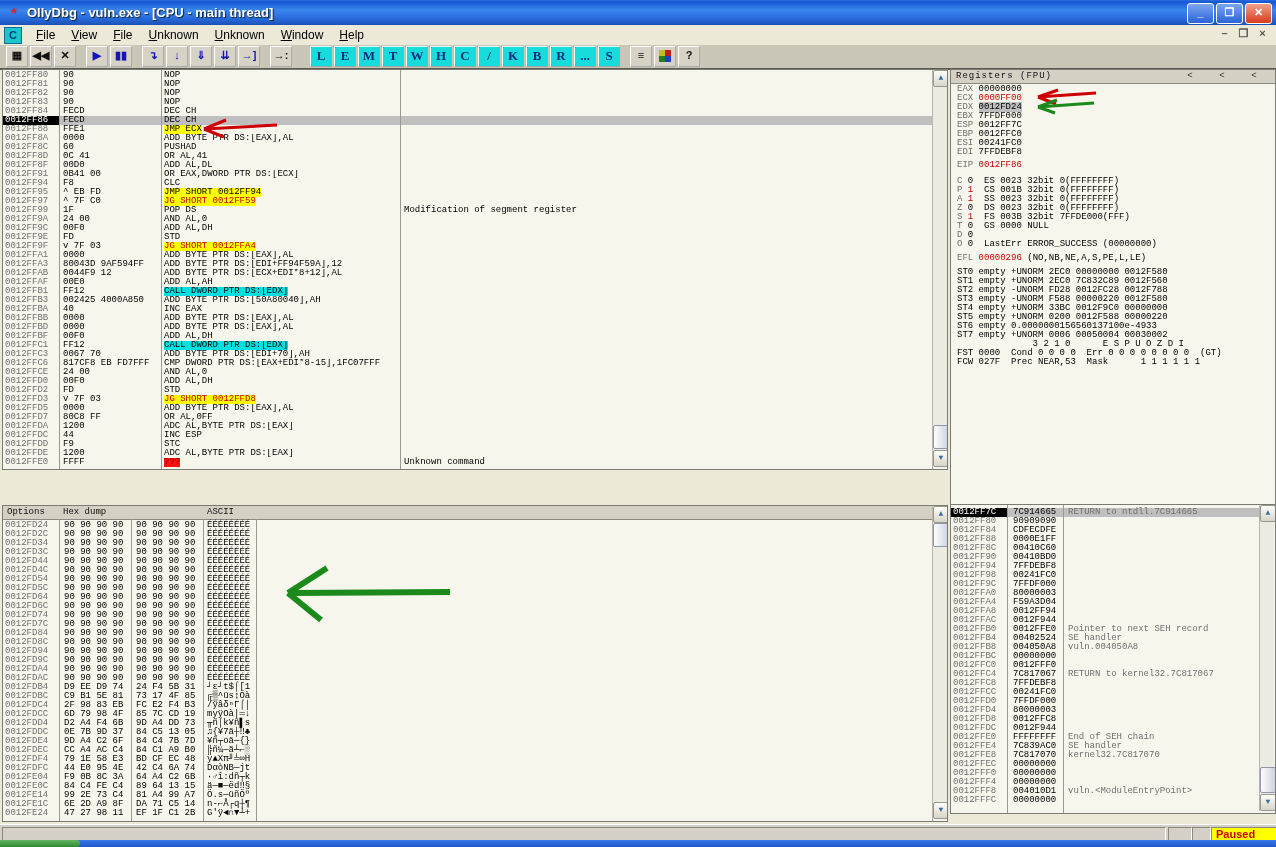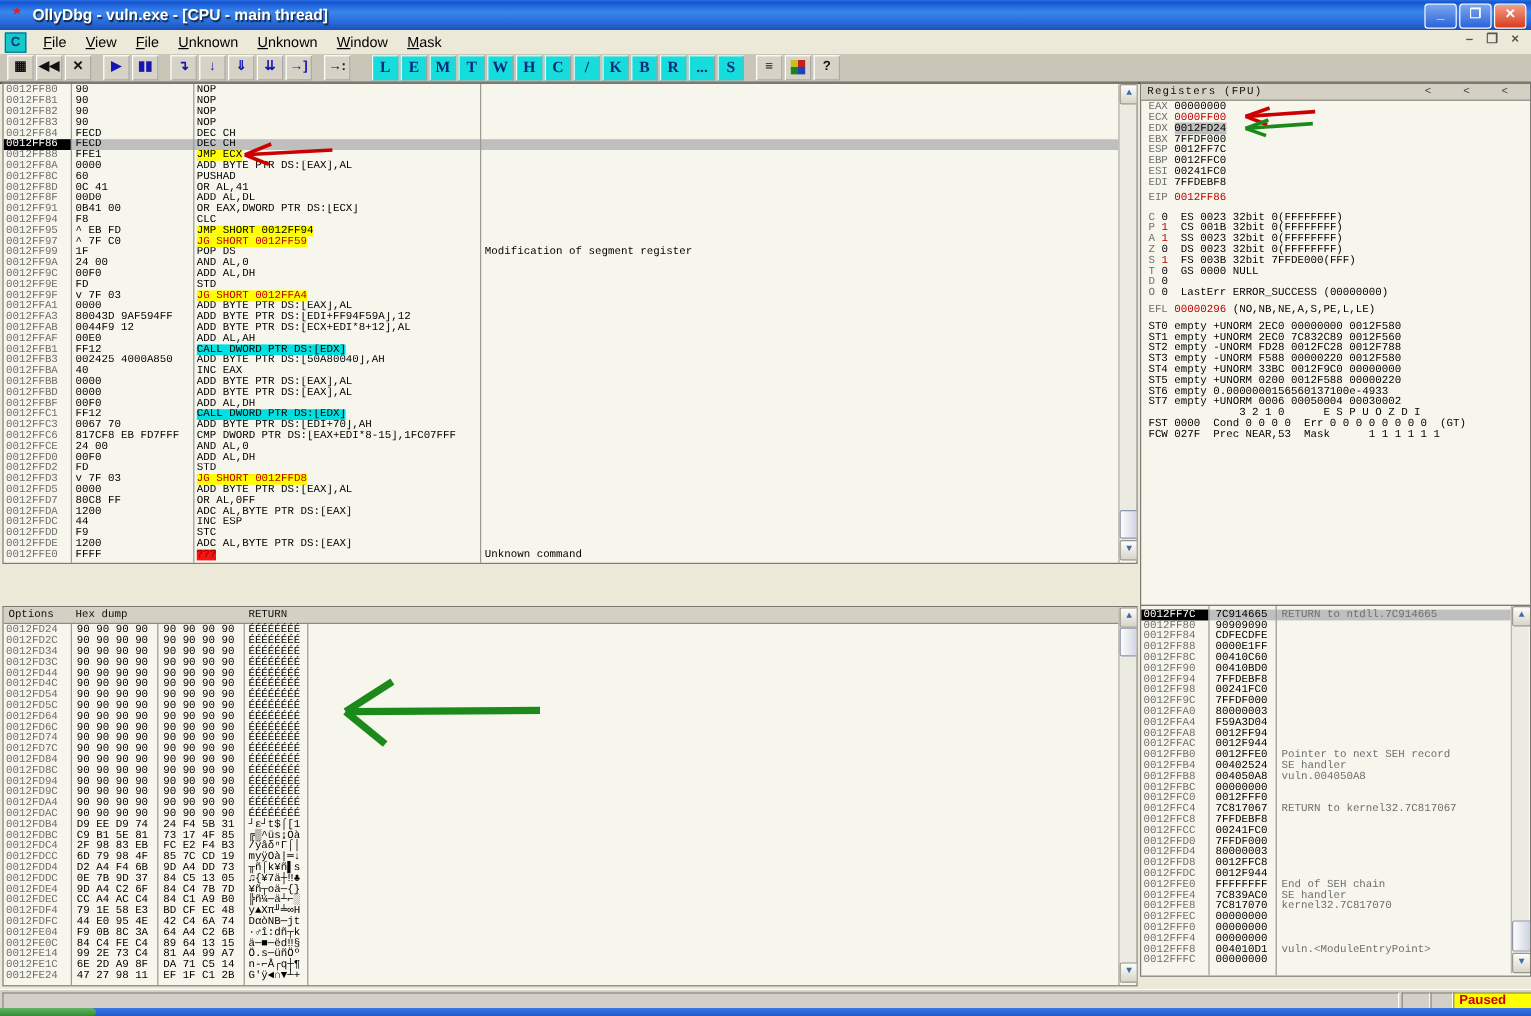--- a/index.html
+++ b/index.html
@@ -94,21 +94,21 @@
 
   <div class="menubar">
     <div class="mdoc-icon">C</div>
     <div id="menu-items" style="display:flex;">
         <div class="menu-item">File</div>
         <div class="menu-item">View</div>
         <div class="menu-item">File</div>
         <div class="menu-item">Unknown</div>
         <div class="menu-item">Unknown</div>
         <div class="menu-item">Window</div>
-        <div class="menu-item">Mask</div>
+        <div class="menu-item">Help</div>
       </div>
     <div class="mdibtns">
       <div class="mdibtn">–</div>
       <div class="mdibtn">❐</div>
       <div class="mdibtn">×</div>
     </div>
   </div>
 
   <div class="toolbar">
     <div style="width:4px"></div>
@@ -164,21 +164,21 @@
       <div class="sbthumb" style="top:355px;height:22px;"></div>
       <div class="sbbtn" style="bottom:0;">▼</div>
     </div>
   </div>
 
 
   <div class="pane mono" id="dump-pane" style="left:2px;top:505px;width:944px;height:315px;">
     <div class="hdrbar" style="font-size:9px;">
       <span style="left:4px;">Options</span>
       <span style="left:60px;">Hex dump</span>
-      <span style="left:204px;">RETURN</span>
+      <span style="left:204px;">ASCII</span>
     </div>
     <div id="dump-rows" style="position:absolute;left:0;top:15px;width:929px;"><div class="row"><span class="addr">0012FD24</span><span style="position: absolute; left: 61px; top: 0px; color: rgb(0, 0, 0);">90 90 90 90</span><span style="position: absolute; left: 133px; top: 0px; color: rgb(0, 0, 0);">90 90 90 90</span><span style="position: absolute; left: 204px; top: 0px; color: rgb(0, 0, 0);">ÉÉÉÉÉÉÉÉ</span></div><div class="row"><span class="addr">0012FD2C</span><span style="position: absolute; left: 61px; top: 0px; color: rgb(0, 0, 0);">90 90 90 90</span><span style="position: absolute; left: 133px; top: 0px; color: rgb(0, 0, 0);">90 90 90 90</span><span style="position: absolute; left: 204px; top: 0px; color: rgb(0, 0, 0);">ÉÉÉÉÉÉÉÉ</span></div><div class="row"><span class="addr">0012FD34</span><span style="position: absolute; left: 61px; top: 0px; color: rgb(0, 0, 0);">90 90 90 90</span><span style="position: absolute; left: 133px; top: 0px; color: rgb(0, 0, 0);">90 90 90 90</span><span style="position: absolute; left: 204px; top: 0px; color: rgb(0, 0, 0);">ÉÉÉÉÉÉÉÉ</span></div><div class="row"><span class="addr">0012FD3C</span><span style="position: absolute; left: 61px; top: 0px; color: rgb(0, 0, 0);">90 90 90 90</span><span style="position: absolute; left: 133px; top: 0px; color: rgb(0, 0, 0);">90 90 90 90</span><span style="position: absolute; left: 204px; top: 0px; color: rgb(0, 0, 0);">ÉÉÉÉÉÉÉÉ</span></div><div class="row"><span class="addr">0012FD44</span><span style="position: absolute; left: 61px; top: 0px; color: rgb(0, 0, 0);">90 90 90 90</span><span style="position: absolute; left: 133px; top: 0px; color: rgb(0, 0, 0);">90 90 90 90</span><span style="position: absolute; left: 204px; top: 0px; color: rgb(0, 0, 0);">ÉÉÉÉÉÉÉÉ</span></div><div class="row"><span class="addr">0012FD4C</span><span style="position: absolute; left: 61px; top: 0px; color: rgb(0, 0, 0);">90 90 90 90</span><span style="position: absolute; left: 133px; top: 0px; color: rgb(0, 0, 0);">90 90 90 90</span><span style="position: absolute; left: 204px; top: 0px; color: rgb(0, 0, 0);">ÉÉÉÉÉÉÉÉ</span></div><div class="row"><span class="addr">0012FD54</span><span style="position: absolute; left: 61px; top: 0px; color: rgb(0, 0, 0);">90 90 90 90</span><span style="position: absolute; left: 133px; top: 0px; color: rgb(0, 0, 0);">90 90 90 90</span><span style="position: absolute; left: 204px; top: 0px; color: rgb(0, 0, 0);">ÉÉÉÉÉÉÉÉ</span></div><div class="row"><span class="addr">0012FD5C</span><span style="position: absolute; left: 61px; top: 0px; color: rgb(0, 0, 0);">90 90 90 90</span><span style="position: absolute; left: 133px; top: 0px; color: rgb(0, 0, 0);">90 90 90 90</span><span style="position: absolute; left: 204px; top: 0px; color: rgb(0, 0, 0);">ÉÉÉÉÉÉÉÉ</span></div><div class="row"><span class="addr">0012FD64</span><span style="position: absolute; left: 61px; top: 0px; color: rgb(0, 0, 0);">90 90 90 90</span><span style="position: absolute; left: 133px; top: 0px; color: rgb(0, 0, 0);">90 90 90 90</span><span style="position: absolute; left: 204px; top: 0px; color: rgb(0, 0, 0);">ÉÉÉÉÉÉÉÉ</span></div><div class="row"><span class="addr">0012FD6C</span><span style="position: absolute; left: 61px; top: 0px; color: rgb(0, 0, 0);">90 90 90 90</span><span style="position: absolute; left: 133px; top: 0px; color: rgb(0, 0, 0);">90 90 90 90</span><span style="position: absolute; left: 204px; top: 0px; color: rgb(0, 0, 0);">ÉÉÉÉÉÉÉÉ</span></div><div class="row"><span class="addr">0012FD74</span><span style="position: absolute; left: 61px; top: 0px; color: rgb(0, 0, 0);">90 90 90 90</span><span style="position: absolute; left: 133px; top: 0px; color: rgb(0, 0, 0);">90 90 90 90</span><span style="position: absolute; left: 204px; top: 0px; color: rgb(0, 0, 0);">ÉÉÉÉÉÉÉÉ</span></div><div class="row"><span class="addr">0012FD7C</span><span style="position: absolute; left: 61px; top: 0px; color: rgb(0, 0, 0);">90 90 90 90</span><span style="position: absolute; left: 133px; top: 0px; color: rgb(0, 0, 0);">90 90 90 90</span><span style="position: absolute; left: 204px; top: 0px; color: rgb(0, 0, 0);">ÉÉÉÉÉÉÉÉ</span></div><div class="row"><span class="addr">0012FD84</span><span style="position: absolute; left: 61px; top: 0px; color: rgb(0, 0, 0);">90 90 90 90</span><span style="position: absolute; left: 133px; top: 0px; color: rgb(0, 0, 0);">90 90 90 90</span><span style="position: absolute; left: 204px; top: 0px; color: rgb(0, 0, 0);">ÉÉÉÉÉÉÉÉ</span></div><div class="row"><span class="addr">0012FD8C</span><span style="position: absolute; left: 61px; top: 0px; color: rgb(0, 0, 0);">90 90 90 90</span><span style="position: absolute; left: 133px; top: 0px; color: rgb(0, 0, 0);">90 90 90 90</span><span style="position: absolute; left: 204px; top: 0px; color: rgb(0, 0, 0);">ÉÉÉÉÉÉÉÉ</span></div><div class="row"><span class="addr">0012FD94</span><span style="position: absolute; left: 61px; top: 0px; color: rgb(0, 0, 0);">90 90 90 90</span><span style="position: absolute; left: 133px; top: 0px; color: rgb(0, 0, 0);">90 90 90 90</span><span style="position: absolute; left: 204px; top: 0px; color: rgb(0, 0, 0);">ÉÉÉÉÉÉÉÉ</span></div><div class="row"><span class="addr">0012FD9C</span><span style="position: absolute; left: 61px; top: 0px; color: rgb(0, 0, 0);">90 90 90 90</span><span style="position: absolute; left: 133px; top: 0px; color: rgb(0, 0, 0);">90 90 90 90</span><span style="position: absolute; left: 204px; top: 0px; color: rgb(0, 0, 0);">ÉÉÉÉÉÉÉÉ</span></div><div class="row"><span class="addr">0012FDA4</span><span style="position: absolute; left: 61px; top: 0px; color: rgb(0, 0, 0);">90 90 90 90</span><span style="position: absolute; left: 133px; top: 0px; color: rgb(0, 0, 0);">90 90 90 90</span><span style="position: absolute; left: 204px; top: 0px; color: rgb(0, 0, 0);">ÉÉÉÉÉÉÉÉ</span></div><div class="row"><span class="addr">0012FDAC</span><span style="position: absolute; left: 61px; top: 0px; color: rgb(0, 0, 0);">90 90 90 90</span><span style="position: absolute; left: 133px; top: 0px; color: rgb(0, 0, 0);">90 90 90 90</span><span style="position: absolute; left: 204px; top: 0px; color: rgb(0, 0, 0);">ÉÉÉÉÉÉÉÉ</span></div><div class="row"><span class="addr">0012FDB4</span><span style="position: absolute; left: 61px; top: 0px; color: rgb(0, 0, 0);">D9 EE D9 74</span><span style="position: absolute; left: 133px; top: 0px; color: rgb(0, 0, 0);">24 F4 5B 31</span><span style="position: absolute; left: 204px; top: 0px; color: rgb(0, 0, 0);">┘ε┘t$⌠[1</span></div><div class="row"><span class="addr">0012FDBC</span><span style="position: absolute; left: 61px; top: 0px; color: rgb(0, 0, 0);">C9 B1 5E 81</span><span style="position: absolute; left: 133px; top: 0px; color: rgb(0, 0, 0);">73 17 4F 85</span><span style="position: absolute; left: 204px; top: 0px; color: rgb(0, 0, 0);">╔▒^üs↨Oà</span></div><div class="row"><span class="addr">0012FDC4</span><span style="position: absolute; left: 61px; top: 0px; color: rgb(0, 0, 0);">2F 98 83 EB</span><span style="position: absolute; left: 133px; top: 0px; color: rgb(0, 0, 0);">FC E2 F4 B3</span><span style="position: absolute; left: 204px; top: 0px; color: rgb(0, 0, 0);">/ÿâδⁿΓ⌠│</span></div><div class="row"><span class="addr">0012FDCC</span><span style="position: absolute; left: 61px; top: 0px; color: rgb(0, 0, 0);">6D 79 98 4F</span><span style="position: absolute; left: 133px; top: 0px; color: rgb(0, 0, 0);">85 7C CD 19</span><span style="position: absolute; left: 204px; top: 0px; color: rgb(0, 0, 0);">myÿOà|═↓</span></div><div class="row"><span class="addr">0012FDD4</span><span style="position: absolute; left: 61px; top: 0px; color: rgb(0, 0, 0);">D2 A4 F4 6B</span><span style="position: absolute; left: 133px; top: 0px; color: rgb(0, 0, 0);">9D A4 DD 73</span><span style="position: absolute; left: 204px; top: 0px; color: rgb(0, 0, 0);">╥ñ⌠k¥ñ▌s</span></div><div class="row"><span class="addr">0012FDDC</span><span style="position: absolute; left: 61px; top: 0px; color: rgb(0, 0, 0);">0E 7B 9D 37</span><span style="position: absolute; left: 133px; top: 0px; color: rgb(0, 0, 0);">84 C5 13 05</span><span style="position: absolute; left: 204px; top: 0px; color: rgb(0, 0, 0);">♫{¥7ä┼‼♣</span></div><div class="row"><span class="addr">0012FDE4</span><span style="position: absolute; left: 61px; top: 0px; color: rgb(0, 0, 0);">9D A4 C2 6F</span><span style="position: absolute; left: 133px; top: 0px; color: rgb(0, 0, 0);">84 C4 7B 7D</span><span style="position: absolute; left: 204px; top: 0px; color: rgb(0, 0, 0);">¥ñ┬oä─{}</span></div><div class="row"><span class="addr">0012FDEC</span><span style="position: absolute; left: 61px; top: 0px; color: rgb(0, 0, 0);">CC A4 AC C4</span><span style="position: absolute; left: 133px; top: 0px; color: rgb(0, 0, 0);">84 C1 A9 B0</span><span style="position: absolute; left: 204px; top: 0px; color: rgb(0, 0, 0);">╠ñ¼─ä┴⌐░</span></div><div class="row"><span class="addr">0012FDF4</span><span style="position: absolute; left: 61px; top: 0px; color: rgb(0, 0, 0);">79 1E 58 E3</span><span style="position: absolute; left: 133px; top: 0px; color: rgb(0, 0, 0);">BD CF EC 48</span><span style="position: absolute; left: 204px; top: 0px; color: rgb(0, 0, 0);">y▲Xπ╜╧∞H</span></div><div class="row"><span class="addr">0012FDFC</span><span style="position: absolute; left: 61px; top: 0px; color: rgb(0, 0, 0);">44 E0 95 4E</span><span style="position: absolute; left: 133px; top: 0px; color: rgb(0, 0, 0);">42 C4 6A 74</span><span style="position: absolute; left: 204px; top: 0px; color: rgb(0, 0, 0);">DαòNB─jt</span></div><div class="row"><span class="addr">0012FE04</span><span style="position: absolute; left: 61px; top: 0px; color: rgb(0, 0, 0);">F9 0B 8C 3A</span><span style="position: absolute; left: 133px; top: 0px; color: rgb(0, 0, 0);">64 A4 C2 6B</span><span style="position: absolute; left: 204px; top: 0px; color: rgb(0, 0, 0);">∙♂î:dñ┬k</span></div><div class="row"><span class="addr">0012FE0C</span><span style="position: absolute; left: 61px; top: 0px; color: rgb(0, 0, 0);">84 C4 FE C4</span><span style="position: absolute; left: 133px; top: 0px; color: rgb(0, 0, 0);">89 64 13 15</span><span style="position: absolute; left: 204px; top: 0px; color: rgb(0, 0, 0);">ä─■─ëd‼§</span></div><div class="row"><span class="addr">0012FE14</span><span style="position: absolute; left: 61px; top: 0px; color: rgb(0, 0, 0);">99 2E 73 C4</span><span style="position: absolute; left: 133px; top: 0px; color: rgb(0, 0, 0);">81 A4 99 A7</span><span style="position: absolute; left: 204px; top: 0px; color: rgb(0, 0, 0);">Ö.s─üñÖº</span></div><div class="row"><span class="addr">0012FE1C</span><span style="position: absolute; left: 61px; top: 0px; color: rgb(0, 0, 0);">6E 2D A9 8F</span><span style="position: absolute; left: 133px; top: 0px; color: rgb(0, 0, 0);">DA 71 C5 14</span><span style="position: absolute; left: 204px; top: 0px; color: rgb(0, 0, 0);">n-⌐Å┌q┼¶</span></div><div class="row"><span class="addr">0012FE24</span><span style="position: absolute; left: 61px; top: 0px; color: rgb(0, 0, 0);">47 27 98 11</span><span style="position: absolute; left: 133px; top: 0px; color: rgb(0, 0, 0);">EF 1F C1 2B</span><span style="position: absolute; left: 204px; top: 0px; color: rgb(0, 0, 0);">G'ÿ◄∩▼┴+</span></div></div>
     <div class="divv" style="left:56px;top:13px;"></div>
     <div class="divv" style="left:128px;top:13px;"></div>
     <div class="divv" style="left:200px;top:13px;"></div>
     <div class="divv" style="left:253px;top:13px;"></div>
     <div class="divv" style="left:929px;top:0;"></div>
     <div class="sb" style="left:929px;top:0;height:313px;">
       <div class="sbbtn" style="top:0;">▲</div>
       <div class="sbthumb" style="top:17px;height:22px;"></div>

